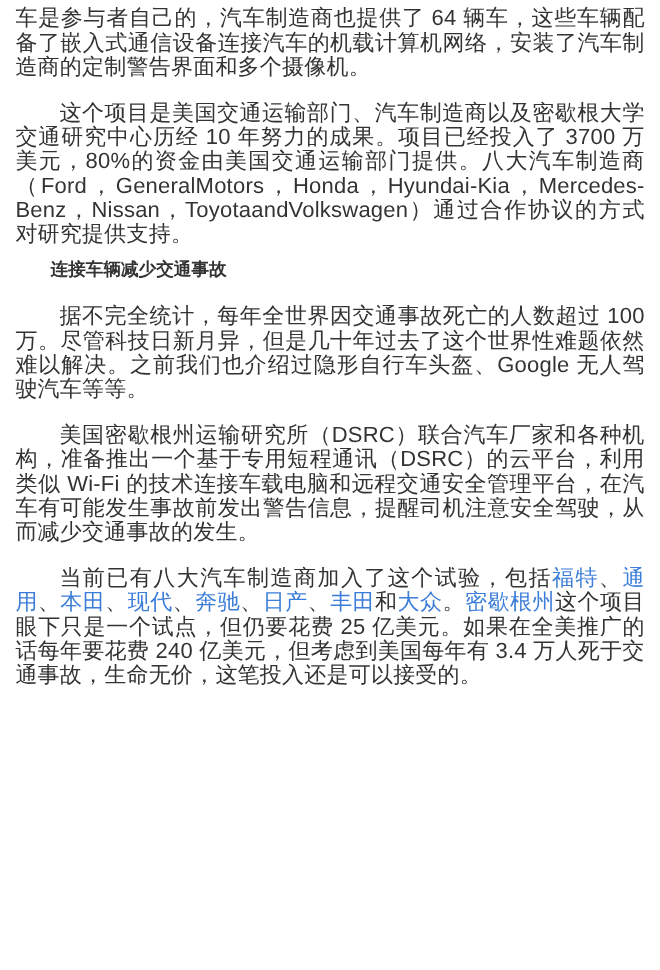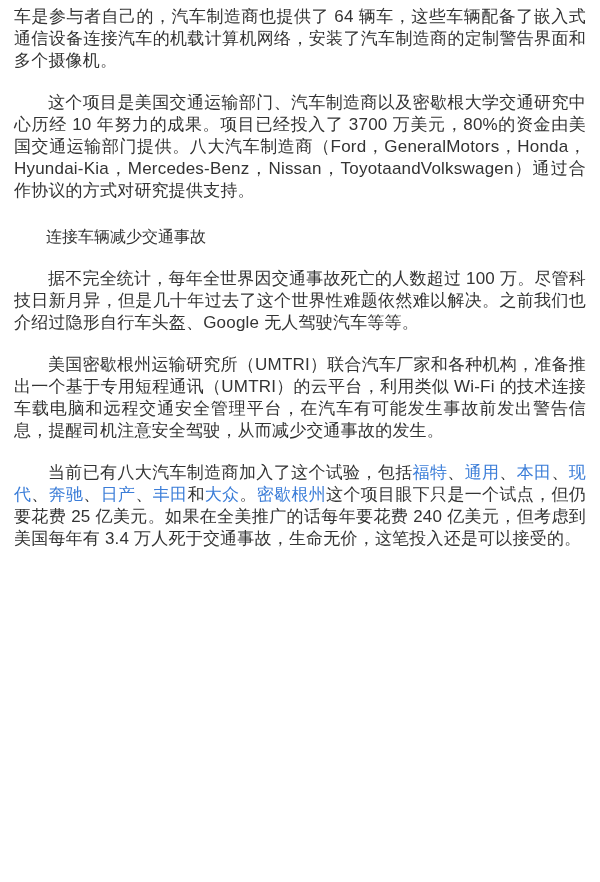--- a/index.html
+++ b/index.html
@@ -11,37 +11,37 @@
     width: 600px;
     height: 882px;
     overflow: hidden;
     font-family: "Liberation Sans", "DejaVu Sans", sans-serif;
     color: #333333;
   }
   .article {
     padding: 6px 14px 0 14px;
   }
   .para {
-    font-size: 17px;
+    font-size: 20px;
     line-height: 22px;
     margin: 20px 0 0 0;
     text-align: justify;
     letter-spacing: 0.2px;
   }
   .para.first {
     margin-top: 0;
   }
   .indent {
     text-indent: 2em;
   }
   .section-heading {
     font-size: 16px;
     line-height: 22px;
-    font-weight: normal;
-    margin: 24px 0 0 0;
+    font-weight: bold;
+    margin: 11px 0 0 0;
     text-indent: 2em;
   }
   .link {
     color: var(--link-color, #3b7dd8);
     cursor: pointer;
   }
 </style>
 </head>
 <body style="color: rgb(51, 51, 51); background: rgb(255, 255, 255);">
 
@@ -49,19 +49,19 @@
 
   <p class="para first">车是参与者自己的，汽车制造商也提供了 64 辆车，这些车辆配备了嵌入式通信设备连接汽车的机载计算机网络，安装了汽车制造商的定制警告界面和多个摄像机。</p>
 
   <p class="para indent">这个项目是美国交通运输部门、汽车制造商以及密歇根大学交通研究中心历经 10 年努力的成果。项目已经投入了 3700 万美元，80%的资金由美国交通运输部门提供。八大汽车制造商（Ford，GeneralMotors，Honda，Hyundai-Kia，Mercedes-Benz，Nissan，ToyotaandVolkswagen）通过合作协议的方式对研究提供支持。</p>
 
 
   <h2 class="section-heading">连接车辆减少交通事故</h2>
 
   <p class="para indent">据不完全统计，每年全世界因交通事故死亡的人数超过 100 万。尽管科技日新月异，但是几十年过去了这个世界性难题依然难以解决。之前我们也介绍过隐形自行车头盔、Google 无人驾驶汽车等等。</p>
 
-  <p class="para indent">美国密歇根州运输研究所（UMTRI）联合汽车厂家和各种机构，准备推出一个基于专用短程通讯（UMTRI）的云平台，利用类似 Wi-Fi 的技术连接车载电脑和远程交通安全管理平台，在汽车有可能发生事故前发出警告信息，提醒司机注意安全驾驶，从而减少交通事故的发生。</p>
+  <p class="para indent">美国密歇根州运输研究所（DSRC）联合汽车厂家和各种机构，准备推出一个基于专用短程通讯（DSRC）的云平台，利用类似 Wi-Fi 的技术连接车载电脑和远程交通安全管理平台，在汽车有可能发生事故前发出警告信息，提醒司机注意安全驾驶，从而减少交通事故的发生。</p>
 
 
 
   <p class="para indent"><span>当前已有八大汽车制造商加入了这个试验，包括</span><span class="link">福特</span><span>、</span><span class="link">通用</span><span>、</span><span class="link">本田</span><span>、</span><span class="link">现代</span><span>、</span><span class="link">奔驰</span><span>、</span><span class="link">日产</span><span>、</span><span class="link">丰田</span><span>和</span><span class="link">大众</span><span>。</span><span class="link">密歇根州</span><span>这个项目眼下只是一个试点，但仍要花费 25 亿美元。如果在全美推广的话每年要花费 240 亿美元，但考虑到美国每年有 3.4 万人死于交通事故，生命无价，这笔投入还是可以接受的。</span></p>
 
 </div>
 
 </body></html>

